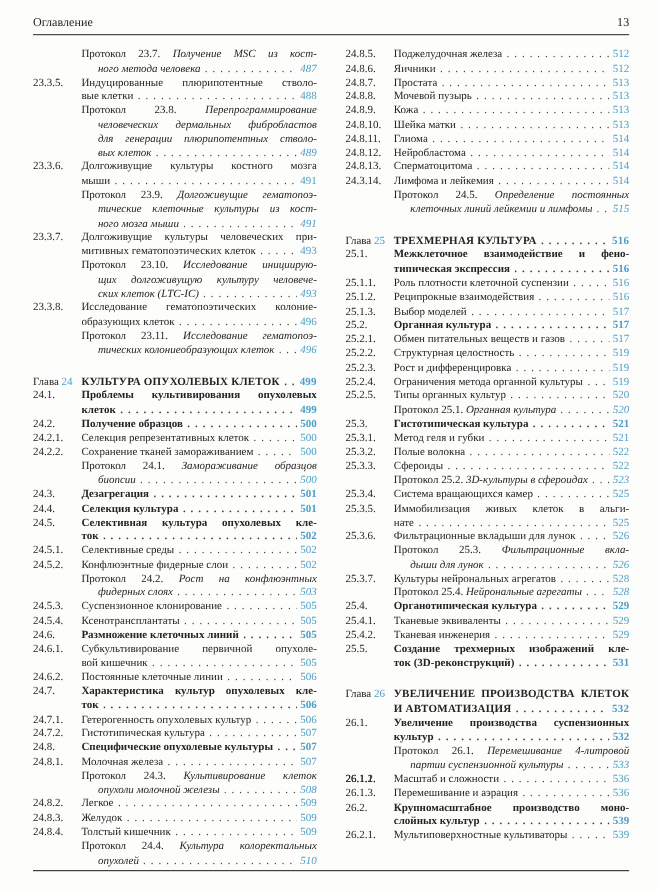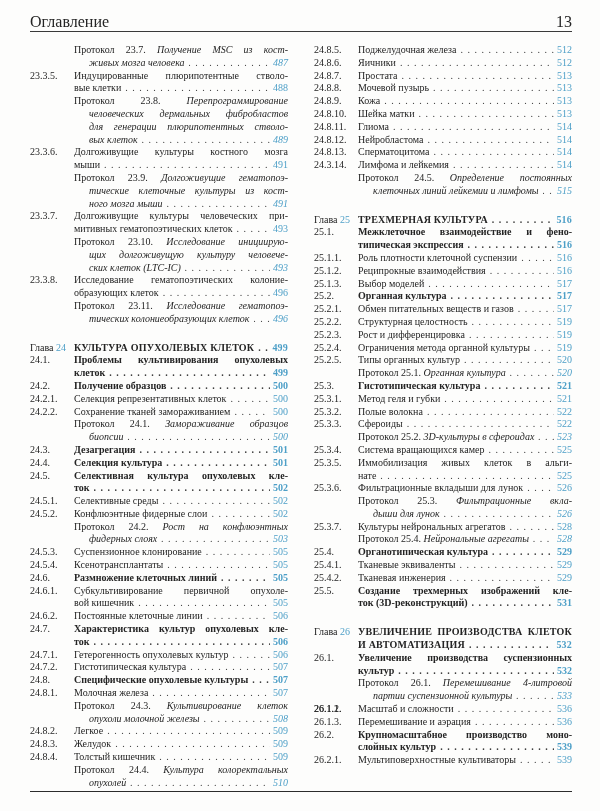--- a/index.html
+++ b/index.html
@@ -9,21 +9,21 @@
     margin:0 auto;
     background:#fdfdfc;
     font-family:"Liberation Serif","DejaVu Serif",serif;
     color:#242424;
     overflow:hidden;
   }
   
   .running-head {
     position:absolute; top:15px; left:30px; right:28px;
     display:flex; justify-content:space-between; align-items:flex-end;
-    font-size:16px; line-height:13px;
+    font-size:11px; line-height:13px;
     border-bottom:1.2px solid #3a3a3a;
     padding-bottom:3px;
   }
   
   .bottom-rule {
     position:absolute; top:791px; left:30px; right:28px;
     border-top:1.6px solid #2c2c2c;
   }
   
   .columns {
@@ -71,21 +71,21 @@
   <div class="running-head">
     <span>Оглавление</span>
     <span>13</span>
   </div>
 
   <div class="columns">
     <div class="col" id="col-0">
         <div class="entry protocol">
           <div class="line mid first"><span class=""><span class="prefix">Протокол 23.7.&nbsp;</span>Получение MSC из кост-</span></div>
           <div class="line last">
-            <span class="t">живых мозга человека</span>
+            <span class="t">ного метода человека</span>
             <span class="leader"></span>
             <span class="pg">487</span>
           </div>
         </div>
         <div class="entry item">
           <span class="num">23.3.5.</span>
           <div class="line mid first"><span class="">Индуцированные плюрипотентные стволо-</span></div>
           <div class="line last">
             <span class="t">вые клетки</span>
             <span class="leader"></span>

